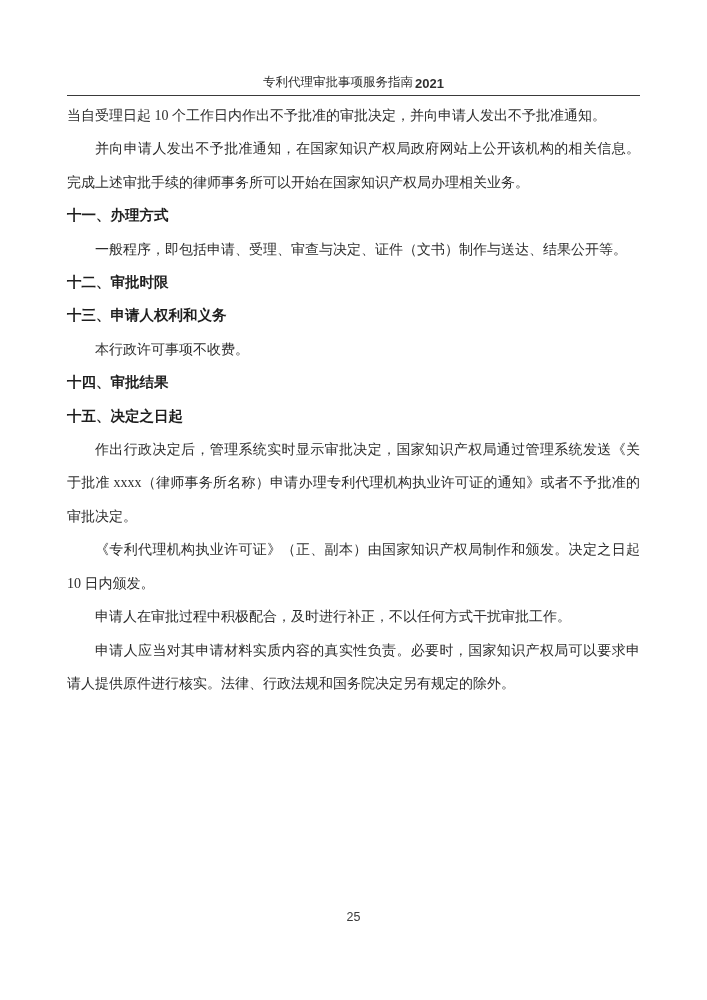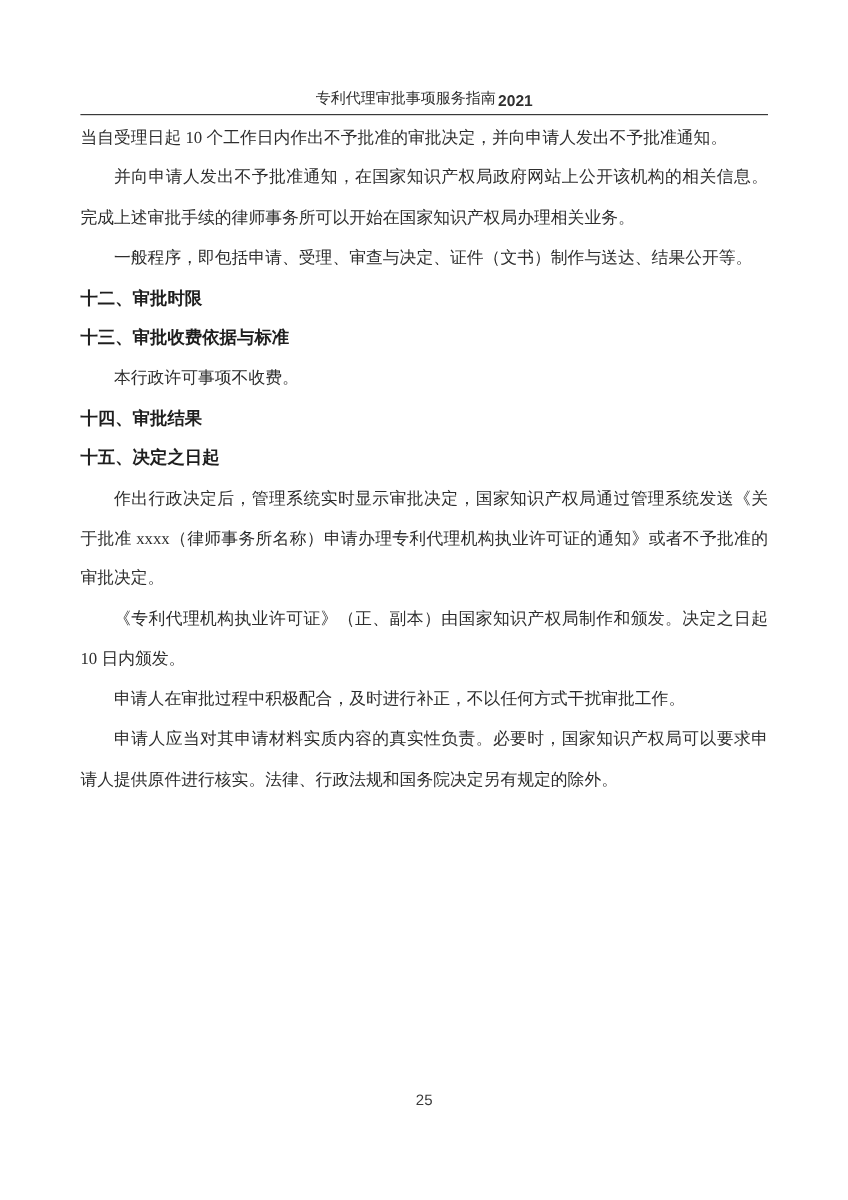--- a/index.html
+++ b/index.html
@@ -69,23 +69,24 @@
 <div class="page">
 
   <div class="doc-header">
     <span>专利代理审批事项服务指南</span>
     <span class="year">2021</span>
   </div>
 
   <div class="doc-body">
     <p class="para">当自受理日起 10 个工作日内作出不予批准的审批决定，并向申请人发出不予批准通知。</p>
     <p class="para indent">并向申请人发出不予批准通知，在国家知识产权局政府网站上公开该机构的相关信息。完成上述审批手续的律师事务所可以开始在国家知识产权局办理相关业务。</p>
+    <h3 class="heading">十一、办理方式</h3>
     <p class="para indent">一般程序，即包括申请、受理、审查与决定、证件（文书）制作与送达、结果公开等。</p>
     <h3 class="heading">十二、审批时限</h3>
-    <h3 class="heading">十三、审批收费依据与标准</h3>
+    <h3 class="heading">十三、申请人权利和义务</h3>
     <p class="para indent">本行政许可事项不收费。</p>
     <h3 class="heading">十四、审批结果</h3>
     <h3 class="heading">十五、决定之日起</h3>
     <p class="para indent">作出行政决定后，管理系统实时显示审批决定，国家知识产权局通过管理系统发送《关于批准 xxxx（律师事务所名称）申请办理专利代理机构执业许可证的通知》或者不予批准的审批决定。</p>
     <p class="para indent">《专利代理机构执业许可证》（正、副本）由国家知识产权局制作和颁发。决定之日起 10 日内颁发。</p>
     <p class="para indent">申请人在审批过程中积极配合，及时进行补正，不以任何方式干扰审批工作。</p>
     <p class="para indent">申请人应当对其申请材料实质内容的真实性负责。必要时，国家知识产权局可以要求申请人提供原件进行核实。法律、行政法规和国务院决定另有规定的除外。</p>
   </div>
 
   <div class="page-num">25</div>

